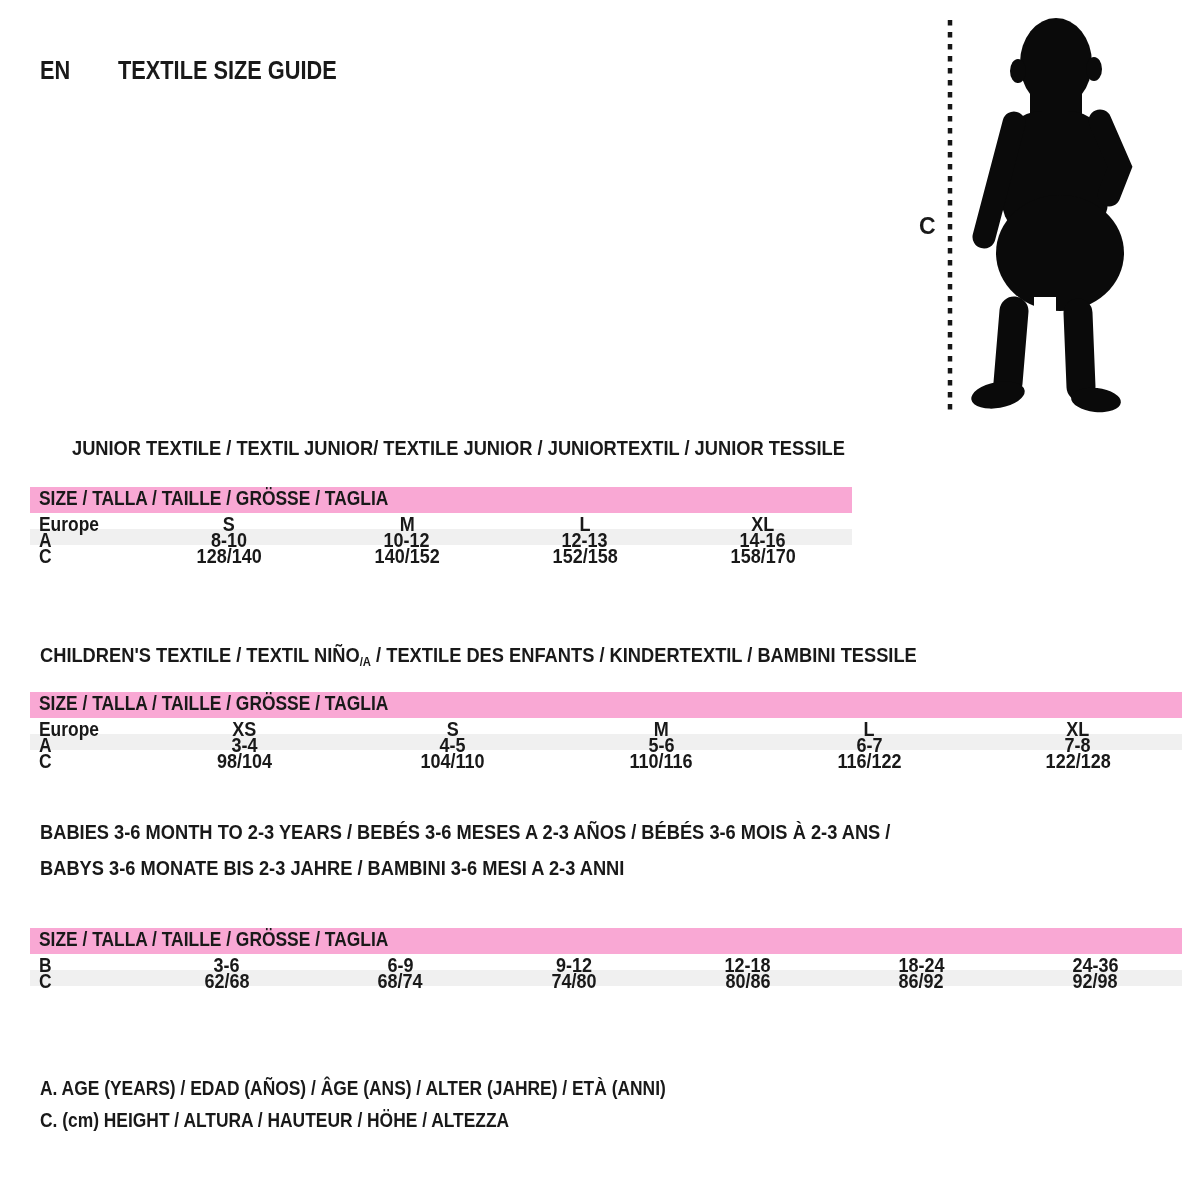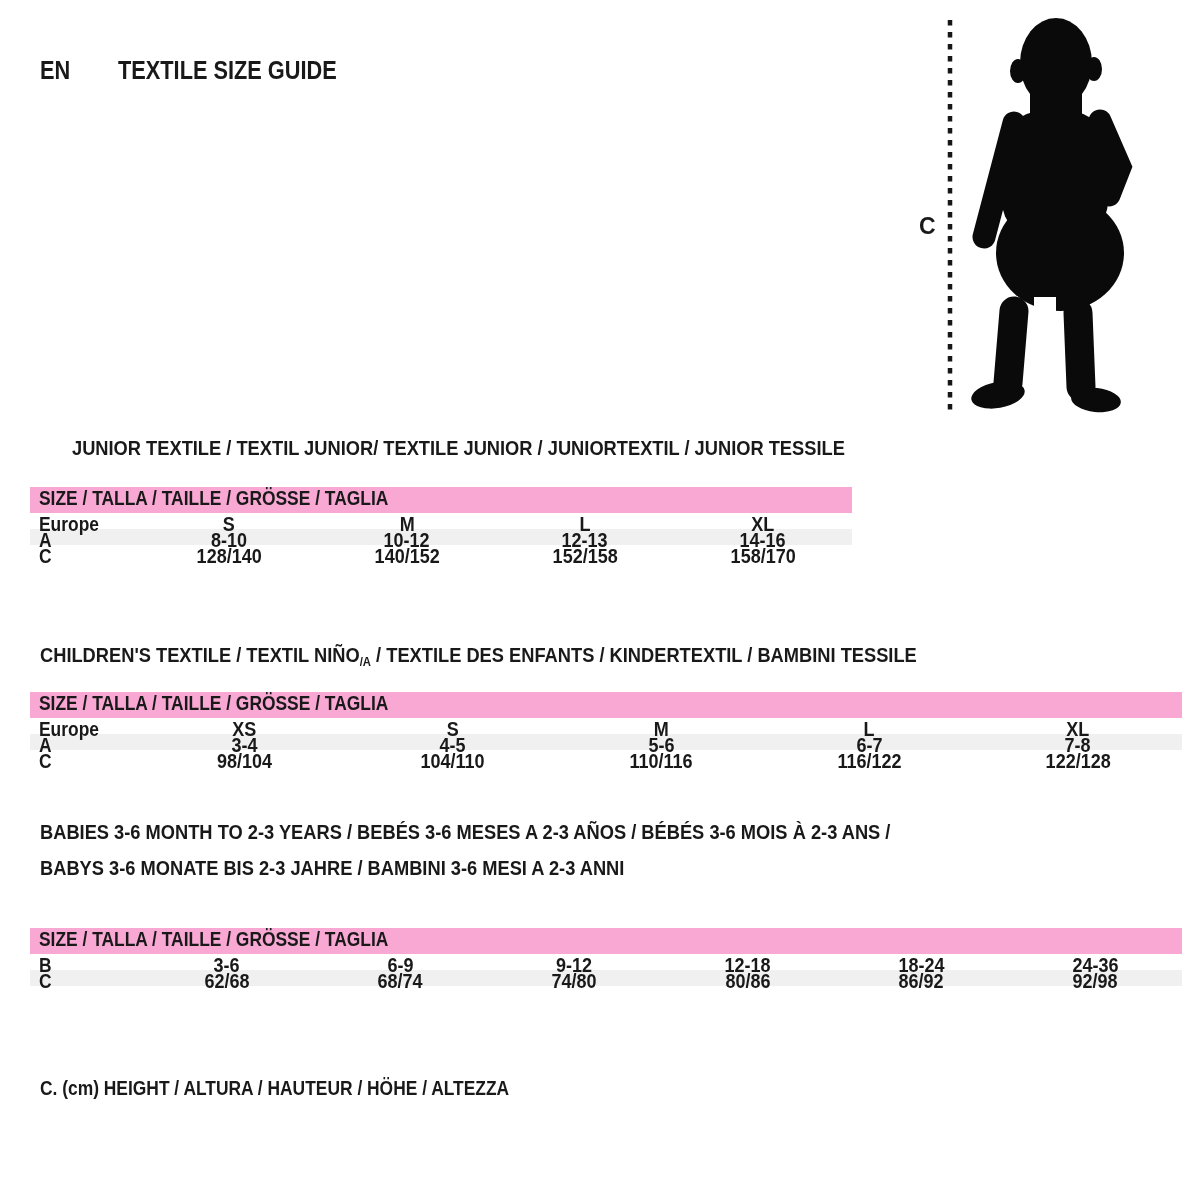--- a/index.html
+++ b/index.html
@@ -186,14 +186,15 @@
     <div class="cell"><span class="cxc">62/68</span></div>
     <div class="cell"><span class="cxc">68/74</span></div>
     <div class="cell"><span class="cxc">74/80</span></div>
     <div class="cell"><span class="cxc">80/86</span></div>
     <div class="cell"><span class="cxc">86/92</span></div>
     <div class="cell"><span class="cxc">92/98</span></div>
   </div>
 </div>
 
 <div class="abs footnotes">
+  <div><span class="cx">A. AGE (YEARS) / EDAD (AÑOS) / ÂGE (ANS) / ALTER (JAHRE) / ETÀ (ANNI)</span></div>
   <div><span class="cx">C. (cm) HEIGHT / ALTURA / HAUTEUR / HÖHE / ALTEZZA</span></div>
 </div>
 
 </body></html>

